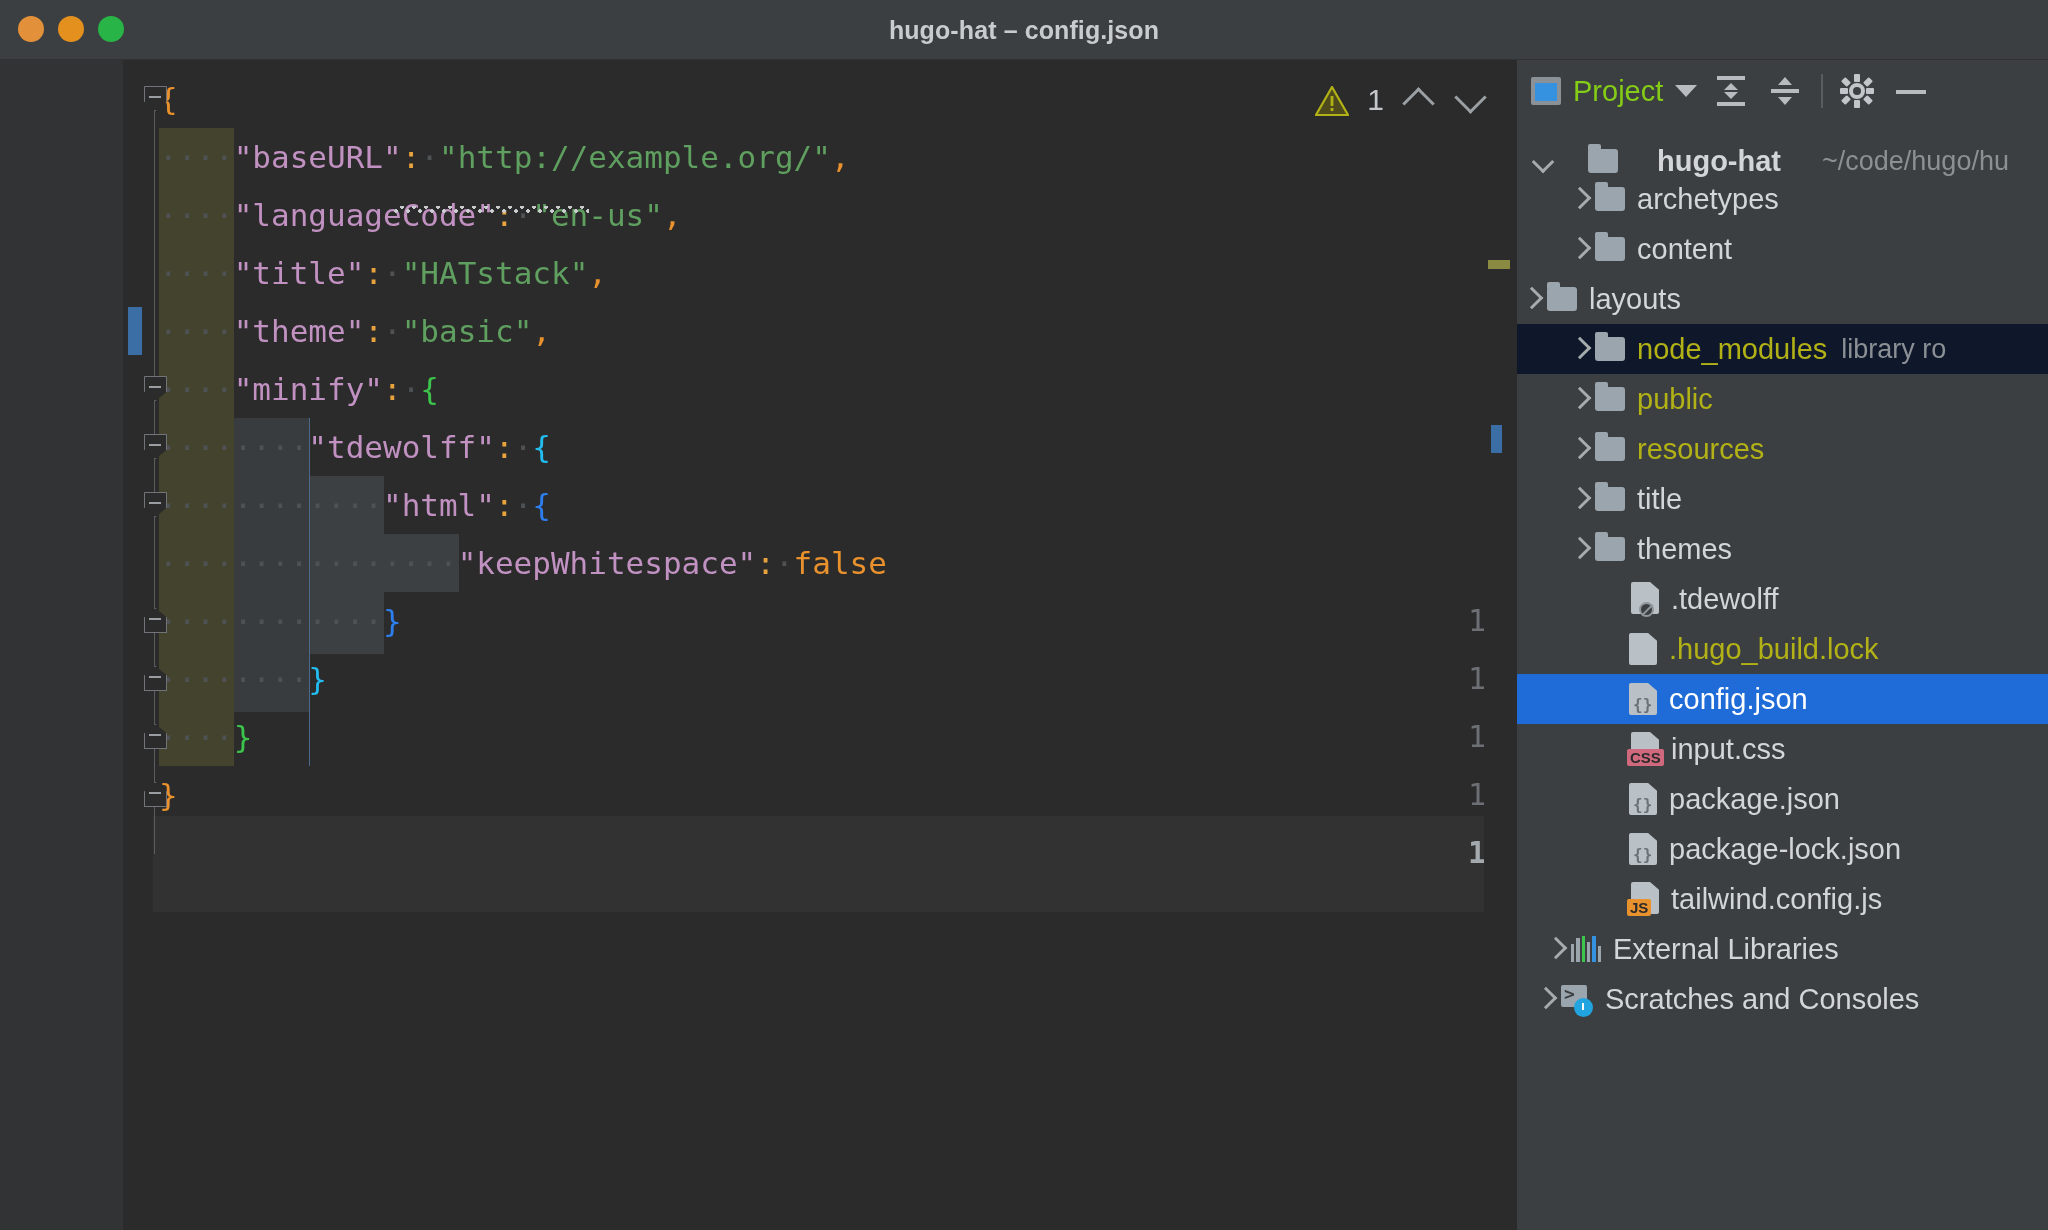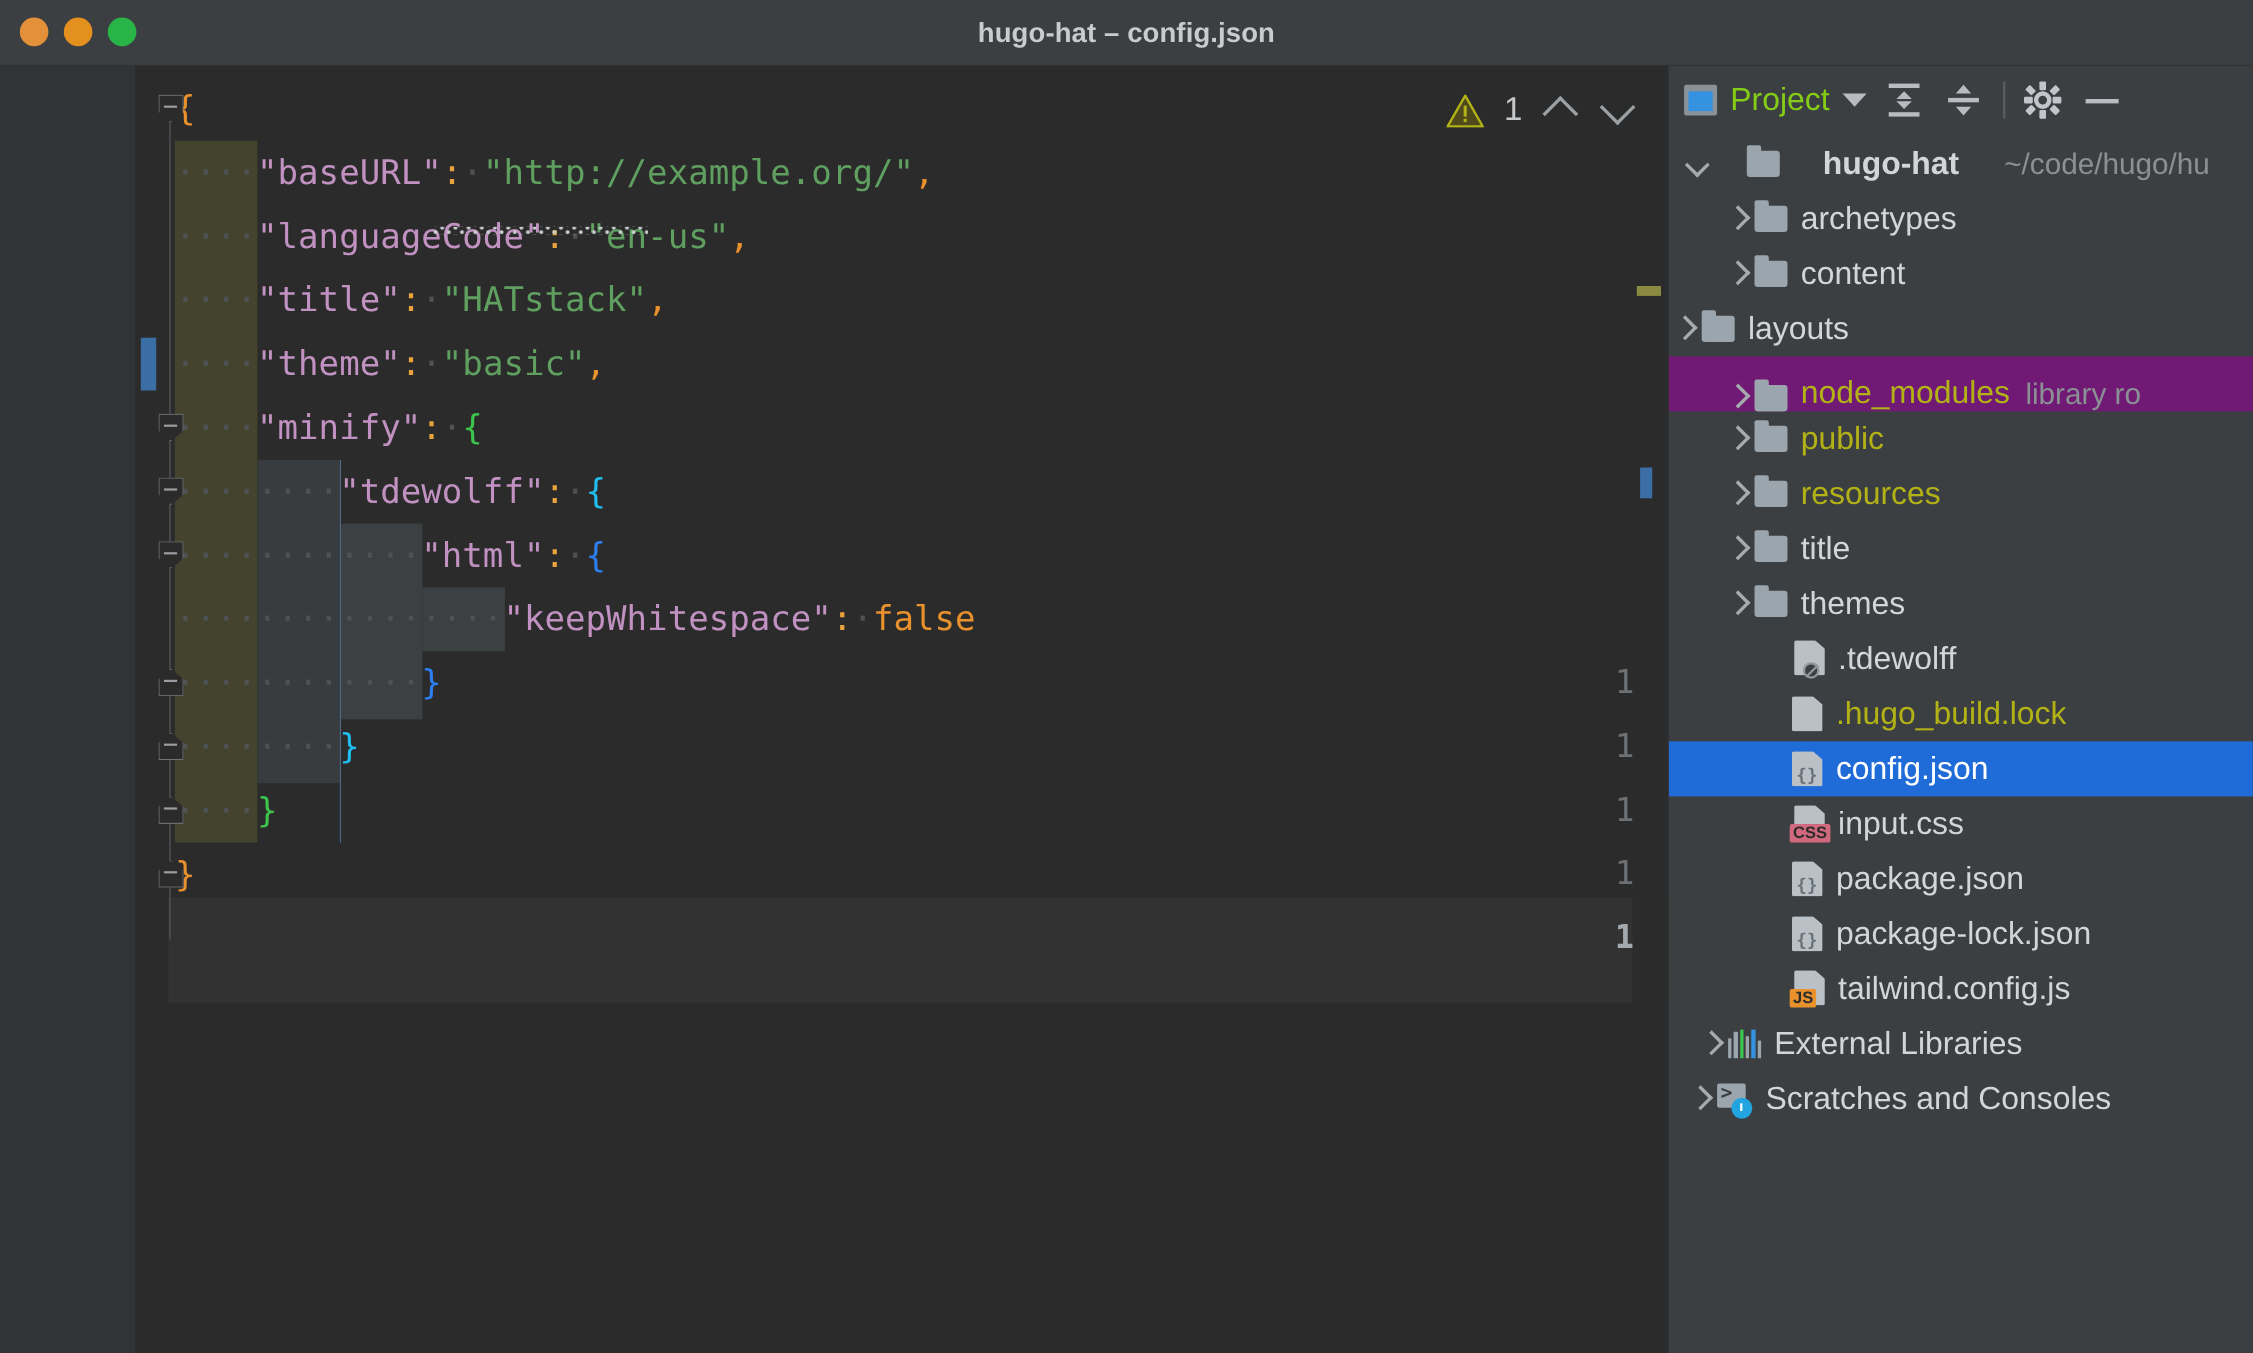--- a/index.html
+++ b/index.html
@@ -233,21 +233,21 @@
     position: absolute; left: 4px; bottom: 1px;
     color: #6a7278; font-size: 16px; font-weight: bold;
     font-family: "DejaVu Sans Mono", monospace;
   }
   .tlabel { color: #d3d6d8; font-size: 29px; margin-left: 12px; }
   .tlabel.bold { font-weight: bold; }
   .tsub   { color: #8b9094; font-size: 27px; margin-left: 14px; }
   .tlabel.olive { color: #b2b216; }
   .trow.sel { background: #1f6bd8; }
   .trow.sel .tlabel { color: #ffffff; }
-  .trow.hl  { background: #701a75; align-items: flex-end; }
+  .trow.hl  { background: #0f172a; }
   .libicon { width: 30px; height: 26px; flex:0 0 auto; display:flex; align-items:flex-end; gap:2px;}
   .libicon i { display:block; width:4px; background:#9aa5ad; }
 </style>
 </head>
 <body>
 
 <div id="titlebar">
   <div class="traffic close"></div>
   <div class="traffic min"></div>
   <div class="traffic max"></div>
@@ -381,21 +381,21 @@
     </span>
 
     <span class="hicon">
       <svg width="40" height="40" viewBox="0 0 40 40">
         <rect x="5" y="19" width="30" height="4" fill="#b8bcc0"></rect>
       </svg>
     </span>
   </div>
 
   <div id="tree">
-      <div class="trow" style="top: 2px; padding-left: 14px; gap: 27px;">
+      <div class="trow" style="top: 14px; padding-left: 14px; gap: 27px;">
         <span class="twist d"></span>
         <span class="folder"></span>
         <span class="tlabel bold">hugo-hat</span>
         <span class="tsub">~/code/hugo/hu</span>
       </div>
       <div class="trow" style="top: 52px; padding-left: 48px;">
         <span class="twist r"></span>
         <span class="folder"></span>
         <span class="tlabel">archetypes</span>
       </div>

